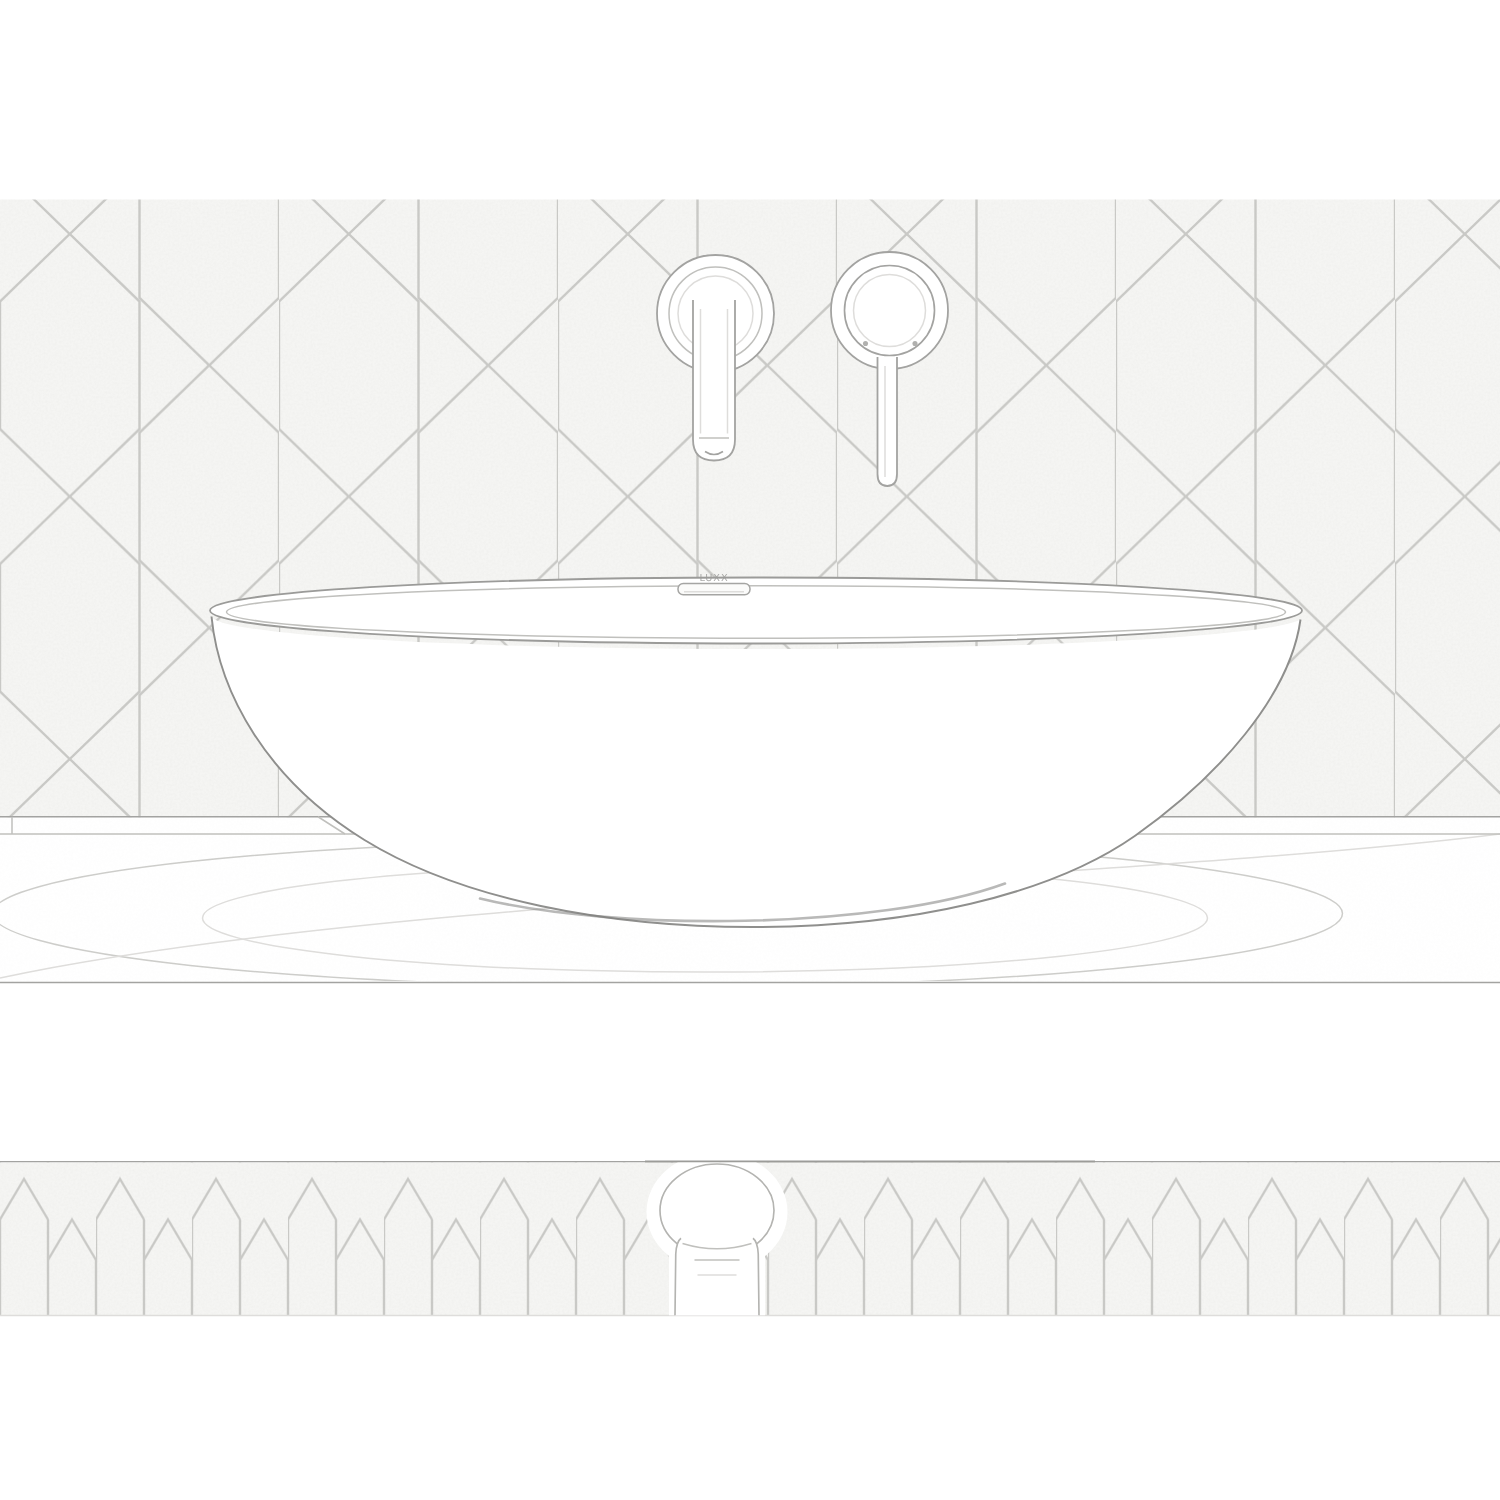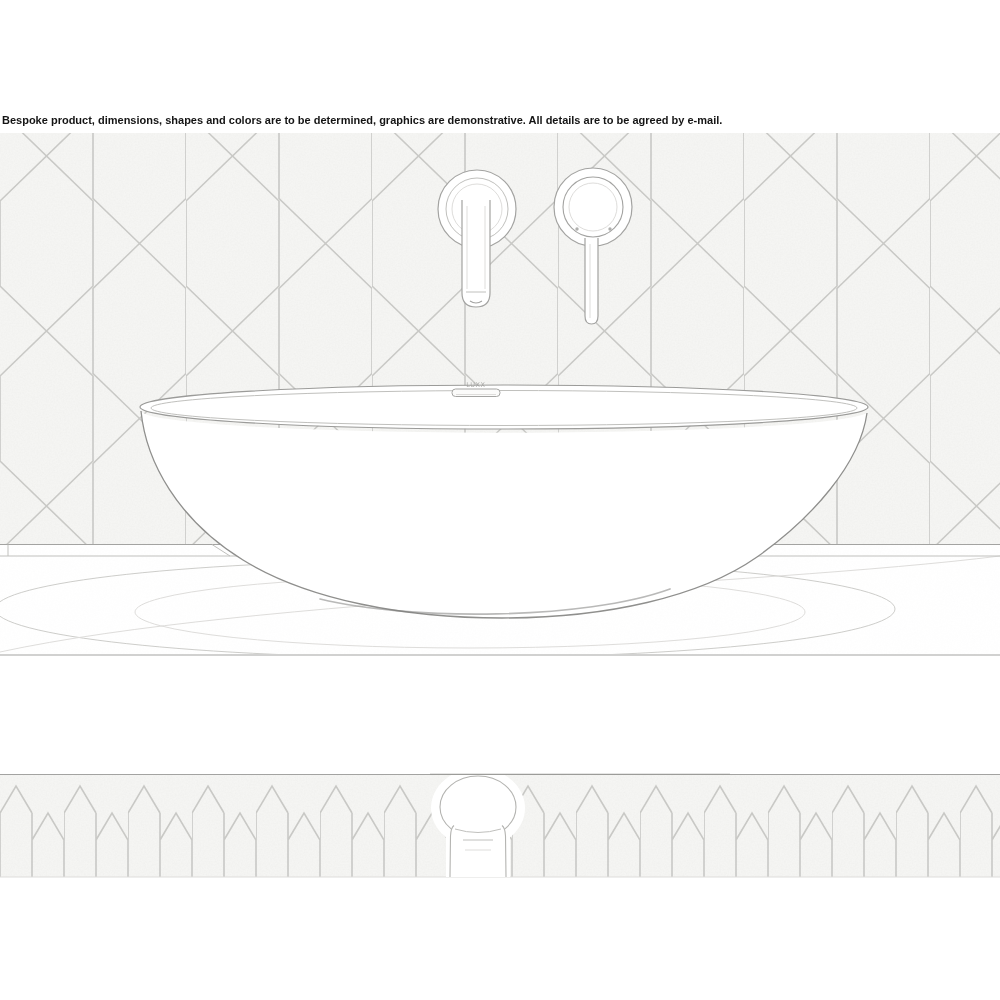--- a/index.html
+++ b/index.html
@@ -37,21 +37,20 @@
   .screw{fill:#b0b0ae;}
   .slot{fill:#fbfbfa;stroke:#a5a5a3;stroke-width:1;}
   .brandmark{font-family:"DejaVu Sans",sans-serif;font-size:6.5px;letter-spacing:.6px;
              fill:#9c9c9a;opacity:.85;}
 </style>
 </head>
 <body>
 
 <div class="page">
 
-  <div class="disclaimer">Bespoke product, dimensions, shapes and colors are to be determined, graphics are demonstrative. All details are to be agreed by e-mail.</div>
 
   <svg class="photo" viewBox="0 0 1000 1000" xmlns="http://www.w3.org/2000/svg">
 
     <defs>
 
       <pattern id="picketsBig" width="186" height="175" patternUnits="userSpaceOnUse" patternTransform="translate(0,156)">
         <rect class="tile-bg" x="0" y="0" width="186" height="175"></rect>
         <path class="grout-line" d="M46.5 0 L93 45 L93 130 L46.5 175 L0 130 L0 45 Z"></path>
         <g transform="translate(93,87.5)">
           <path class="grout-line" d="M46.5 0 L93 45 L93 130 L46.5 175 L0 130 L0 45 Z"></path>

